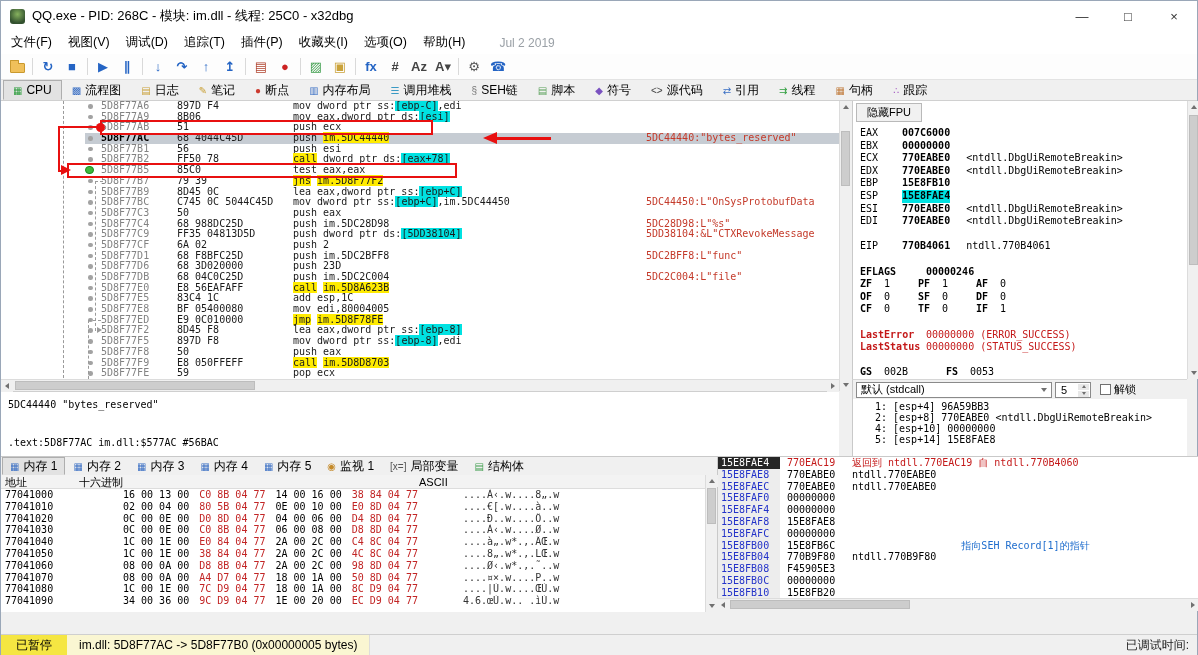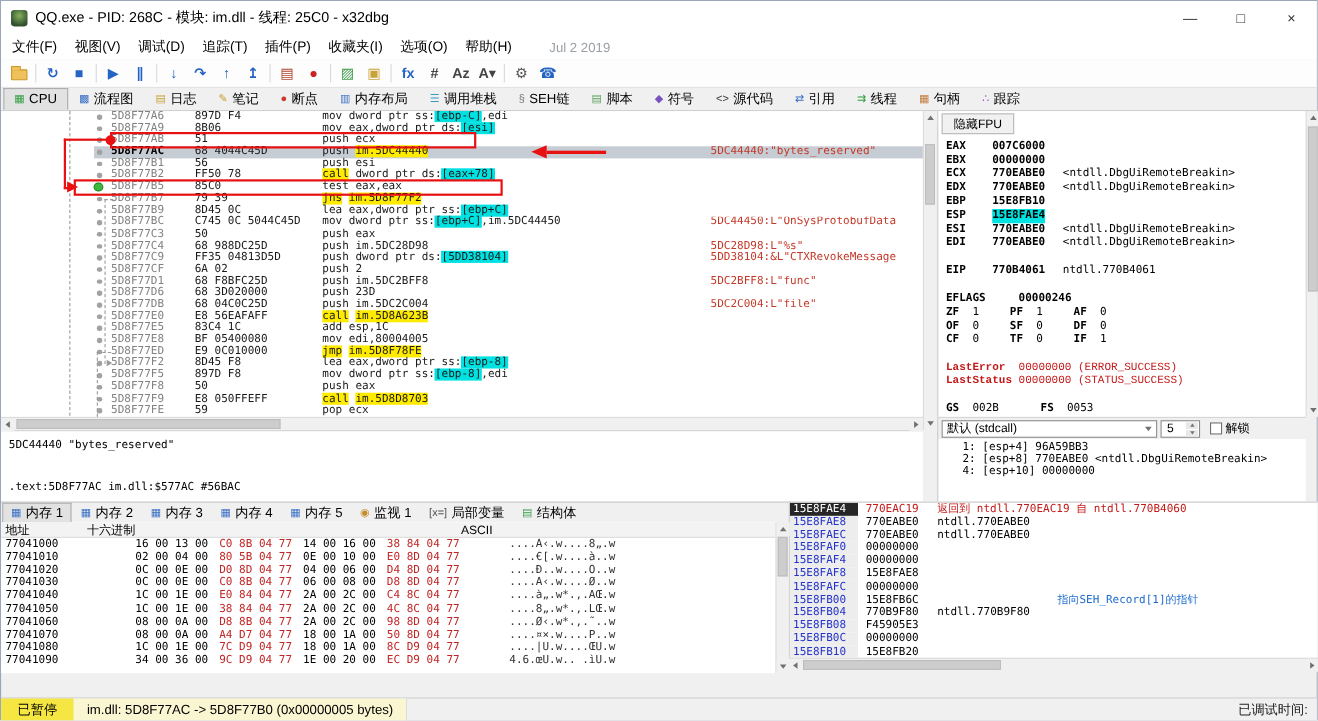--- a/index.html
+++ b/index.html
@@ -68,25 +68,25 @@
 .tri-u{width:0;height:0;border-left:3.5px solid transparent;border-right:3.5px solid transparent;border-bottom:4.5px solid #707070;}
 .tri-d{width:0;height:0;border-left:3.5px solid transparent;border-right:3.5px solid transparent;border-top:4.5px solid #707070;}
 .tri-l{width:0;height:0;border-top:3.5px solid transparent;border-bottom:3.5px solid transparent;border-right:4.5px solid #707070;}
 .tri-r{width:0;height:0;border-top:3.5px solid transparent;border-bottom:3.5px solid transparent;border-left:4.5px solid #707070;}
 
 
 #registers{position:absolute;left:851px;top:100px;width:335px;height:278px;background:#fff;border-left:1px solid #c9c9c9;font-family:"DejaVu Sans Mono",monospace;font-size:10px;overflow:hidden;}
 #fpu-btn{position:absolute;left:3px;top:2px;padding:1px 10px;background:#f1f1f1;border:1px solid #b9b9b9;font-size:11px;font-family:"Liberation Sans","DejaVu Sans",sans-serif;}
 #reg-rows{position:absolute;left:0;top:26px;width:100%;}
 .reg-line{display:flex;height:12.6px;line-height:12.6px;padding-left:7px;white-space:pre;}
-.reg-name{width:42px;font-weight:bold;}
+.reg-name{width:42px;font-weight:normal;}
 .reg-val{font-weight:bold;}
 .reg-val.esp-hl{background:#00e2e2;}
 .reg-cmt{margin-left:16px;}
-.reg-line.red{color:#c41919;font-family:Liberation Mono, monospace;}
+.reg-line.red{color:#c41919;}
 .lbl-wide{width:66px;font-weight:bold;}
 .flag-name{width:24px;font-weight:bold;}
 .flag-val{width:34px;}
 .flag-val.wide{width:62px;}
 
 
 #callconv{position:absolute;left:851px;top:378px;width:335px;height:20px;background:#f0f0f0;border-left:1px solid #c9c9c9;border-top:1px solid #d6d6d6;display:flex;align-items:center;padding:0 3px;gap:3px;}
 #cc-combo{width:196px;height:16px;background:#fff;border:1px solid #8a8a8a;font-size:11px;display:flex;align-items:center;justify-content:space-between;padding:0 4px;white-space:nowrap;overflow:hidden;}
 #cc-spin{width:36px;height:16px;background:#fff;border:1px solid #8a8a8a;font-size:11px;position:relative;padding-left:5px;display:flex;align-items:center;}
 .spin-btns{position:absolute;right:1px;top:1px;display:flex;flex-direction:column;gap:1px;}
@@ -331,20 +331,21 @@
       </span>
     </div>
     <div id="cc-check"></div>
     <div id="cc-unlock">解锁</div>
   </div>
 
   <div id="args">
       <div class="arg-row">1: [esp+4] 96A59BB3</div>
       <div class="arg-row">2: [esp+8] 770EABE0 &lt;ntdll.DbgUiRemoteBreakin&gt;</div>
       <div class="arg-row">4: [esp+10] 00000000</div>
+      <div class="arg-row">5: [esp+14] 15E8FAE8</div>
     </div>
 
   <div id="infopane">
     <div id="info-line1">5DC44440 "bytes_reserved"</div>
     <div id="info-line2">.text:5D8F77AC im.dll:$577AC #56BAC</div>
   </div>
 
   <div id="btabbar">
       <div class="tab active">
         <span class="tabicon" style="color: rgb(58, 111, 196);">▦</span>

